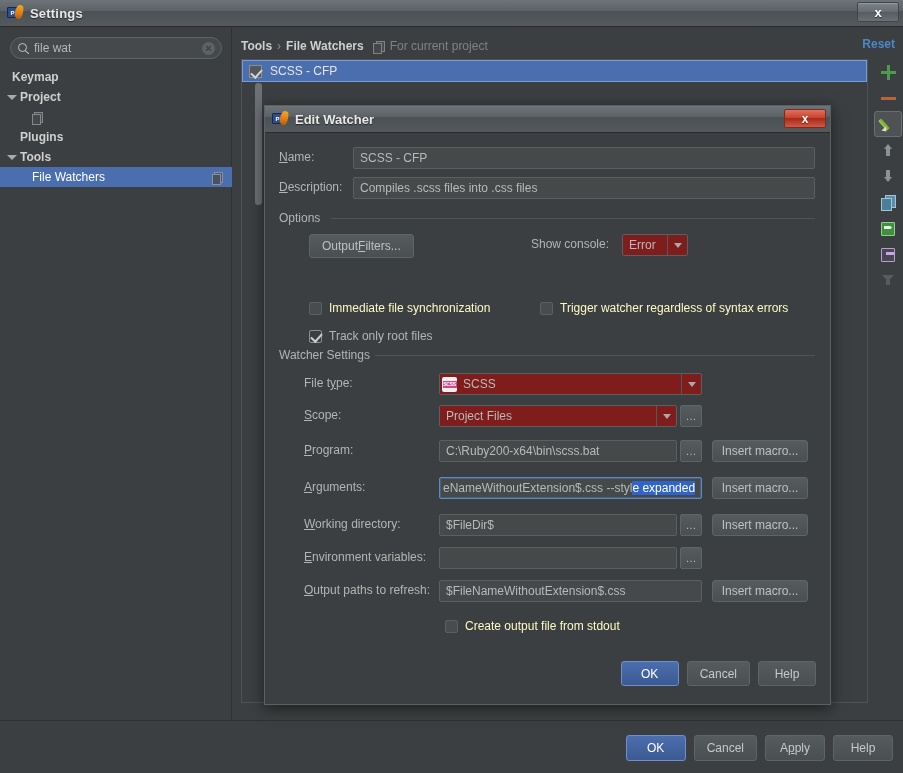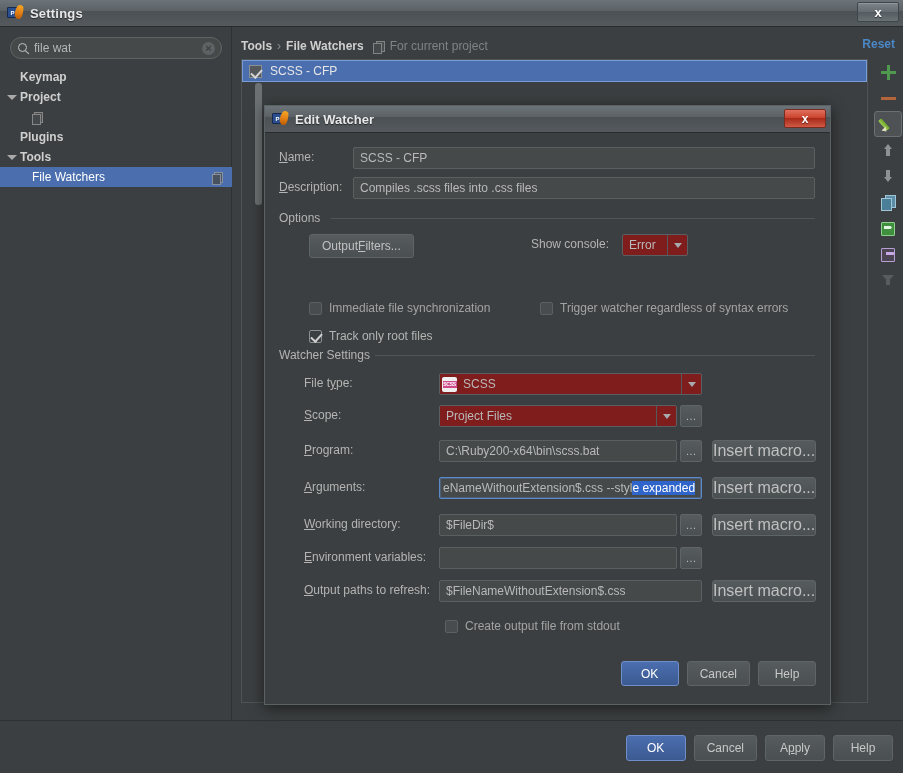--- a/index.html
+++ b/index.html
@@ -365,21 +365,21 @@
   }
   .cbox.disabled { background: #484c4e; border-color: #5b6062; }
   .cbox.checked { background: transparent; border: 1px solid #8a8f91; }
   .cbox.checked::after {
     content: ''; position: absolute; left: 3px; top: 0px;
     width: 5px; height: 9px;
     border: solid #d0d0d0; border-width: 0 2px 2px 0;
     transform: rotate(42deg);
   }
   .cbox-label { color: #b4b4b4; font-size: 12px; }
-  .cbox-label.dim { color: #a3a3a3; }
+  .cbox-label.dim { color: #fef9c3; }
 
   .combo {
     background: #7f1d1d; border: 1px solid #5a5f61; border-radius: 2px;
     height: 22px; display: flex; align-items: center;
     color: #b9b9b9; font-size: 12px; overflow: hidden;
   }
   .combo-text { flex: 1 1 auto; padding: 0 6px; white-space: nowrap; overflow: hidden; }
   .combo-arrow {
     width: 20px; height: 20px; flex: 0 0 auto;
     border-left: 1px solid #55595b;
@@ -394,21 +394,21 @@
     background: linear-gradient(to bottom, #565b5e 0%, #4a4f52 100%);
     border: 1px solid #5f6467; border-radius: 2px;
     color: #b9b9b9; font-size: 11px;
     display: flex; align-items: center; justify-content: center;
     line-height: 10px;
   }
   .macro-btn {
     height: 22px; min-width: 96px;
     background: linear-gradient(to bottom, #565b5e 0%, #4a4f52 100%);
     border: 1px solid #5f6467; border-radius: 3px;
-    color: #c0c0c0; font-size: 16px;
+    color: #c0c0c0; font-size: 12px;
     display: flex; align-items: center; justify-content: center;
   }
   .outfilters-btn {
     height: 24px; min-width: 100px;
     background: linear-gradient(to bottom, #565b5e 0%, #4a4f52 100%);
     border: 1px solid #5f6467; border-radius: 3px;
     color: #c0c0c0; font-size: 12px;
     display: flex; align-items: center; justify-content: center;
     padding: 0 12px;
   }
@@ -447,21 +447,21 @@
   <div class="win-body">
 
     <div class="sidebar">
       <div class="search-wrap">
         <span class="search-icon"></span>
         <span class="search-text">file wat</span>
         <span class="search-clear">×</span>
       </div>
 
       <div class="tree">
-        <div class="tree-row bold" style="padding-left:20px;">
+        <div class="tree-row bold" style="padding-left:12px;">
           <span class="tree-label">Keymap</span>
         </div>
         <div class="tree-row bold" style="padding-left:6px;">
           <span class="tree-arrow open"></span>
           <span class="tree-label" style="margin-left:2px;">Project</span>
         </div>
         <div class="tree-row" style="padding-left:32px;">
           <span class="tree-badge"></span>
         </div>
         <div class="tree-row bold" style="padding-left:20px;">

